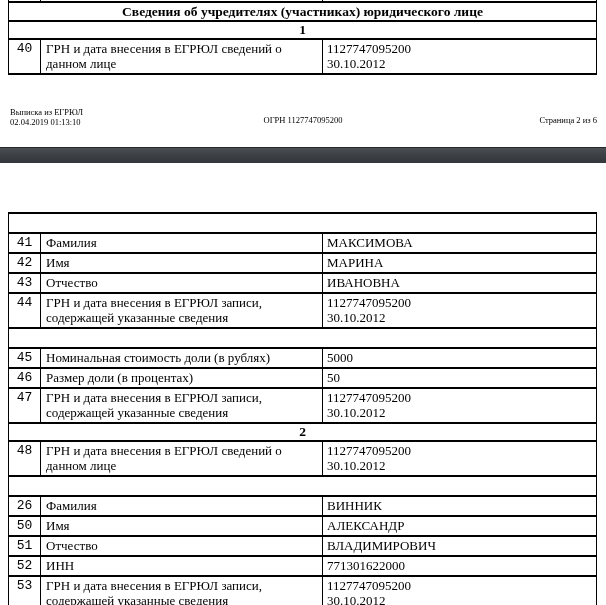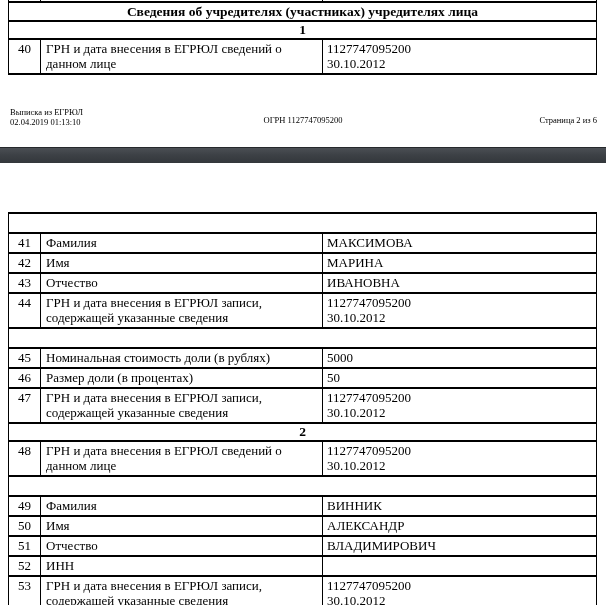--- a/index.html
+++ b/index.html
@@ -54,20 +54,21 @@
   }
   .row-spacer { height: 20px; }
 
   .cell { box-sizing: border-box; }
   .cell-num {
     width: 32px;
     flex: 0 0 32px;
     border-right: 1px solid #000;
     text-align: center;
     padding: 1px 2px;
+    font-family: Liberation Mono, monospace;
   }
   .cell-label {
     width: 282px;
     flex: 0 0 282px;
     border-right: 1px solid #000;
     padding: 1px 12px 2px 5px;
   }
   .cell-value {
     flex: 1 1 auto;
     padding: 1px 4px 2px 4px;
@@ -114,21 +115,21 @@
 <body>
 
 <div id="page">
 
   <div class="tbl tbl1">
       <div class="row row-cut">
         <div class="cell cell-num"></div>
         <div class="cell cell-label"></div>
         <div class="cell cell-value"></div>
       </div>
-      <div class="row row-header">Сведения об учредителях (участниках) учредителях лица</div>
+      <div class="row row-header">Сведения об учредителях (участниках) юридического лице</div>
       <div class="row row-section">1</div>
       <div class="row row-data">
         <div class="cell cell-num">40</div>
         <div class="cell cell-label">
           <div>ГРН и дата внесения в ЕГРЮЛ сведений о</div>
           <div>данном лице</div>
         </div>
         <div class="cell cell-value">
           <div>1127747095200</div>
           <div>30.10.2012</div>
@@ -224,21 +225,21 @@
           <div>ГРН и дата внесения в ЕГРЮЛ сведений о</div>
           <div>данном лице</div>
         </div>
         <div class="cell cell-value">
           <div>1127747095200</div>
           <div>30.10.2012</div>
         </div>
       </div>
       <div class="row row-spacer"></div>
       <div class="row row-data">
-        <div class="cell cell-num">49</div>
+        <div class="cell cell-num">26</div>
         <div class="cell cell-label">
           <div>Фамилия</div>
         </div>
         <div class="cell cell-value">
           <div>ВИННИК</div>
         </div>
       </div>
       <div class="row row-data">
         <div class="cell cell-num">50</div>
         <div class="cell cell-label">
@@ -254,20 +255,23 @@
           <div>Отчество</div>
         </div>
         <div class="cell cell-value">
           <div>ВЛАДИМИРОВИЧ</div>
         </div>
       </div>
       <div class="row row-data">
         <div class="cell cell-num">52</div>
         <div class="cell cell-label">
           <div>ИНН</div>
+        </div>
+        <div class="cell cell-value">
+          <div>771301622000</div>
         </div>
       </div>
       <div class="row row-data">
         <div class="cell cell-num">53</div>
         <div class="cell cell-label">
           <div>ГРН и дата внесения в ЕГРЮЛ записи,</div>
           <div>содержащей указанные сведения</div>
         </div>
         <div class="cell cell-value">
           <div>1127747095200</div>

